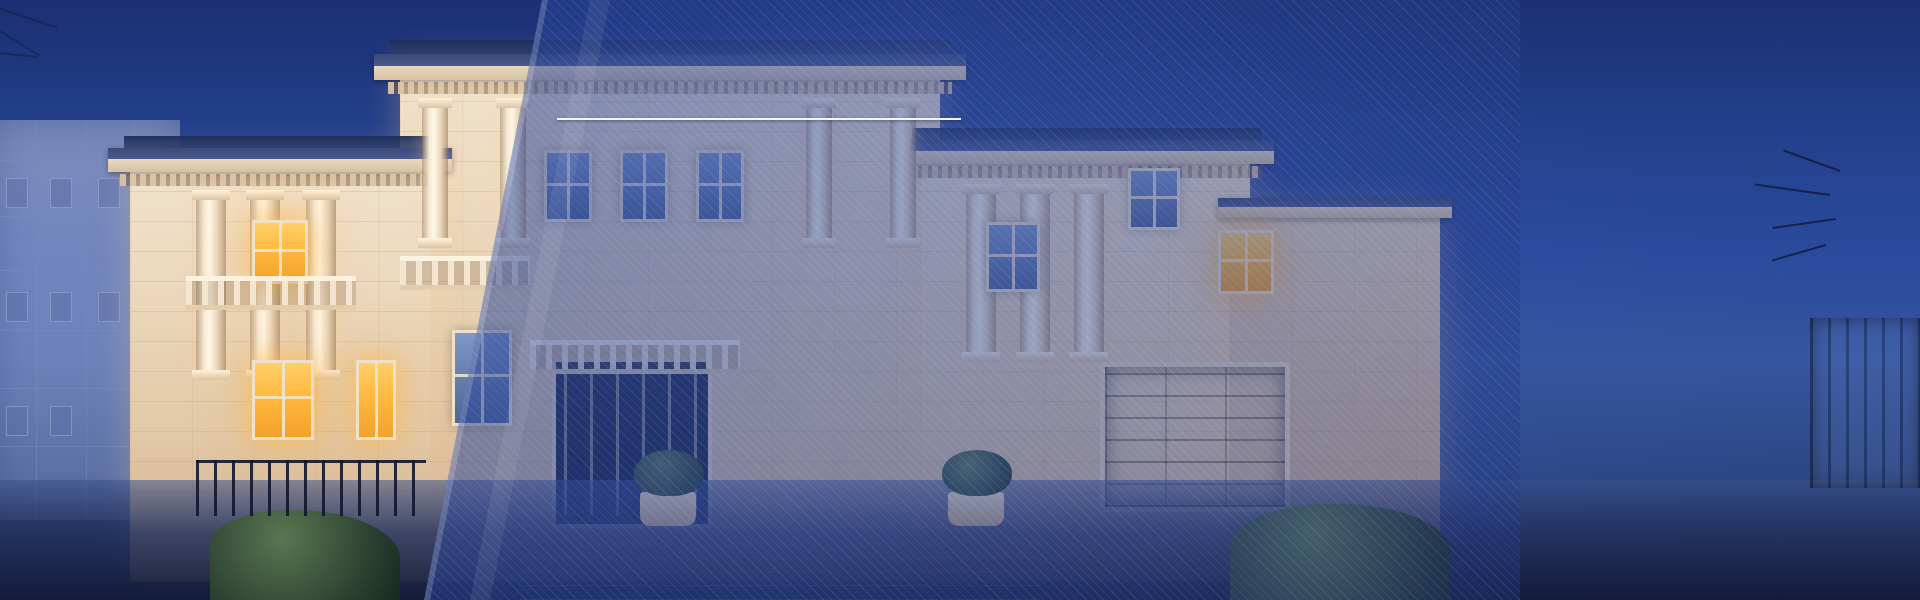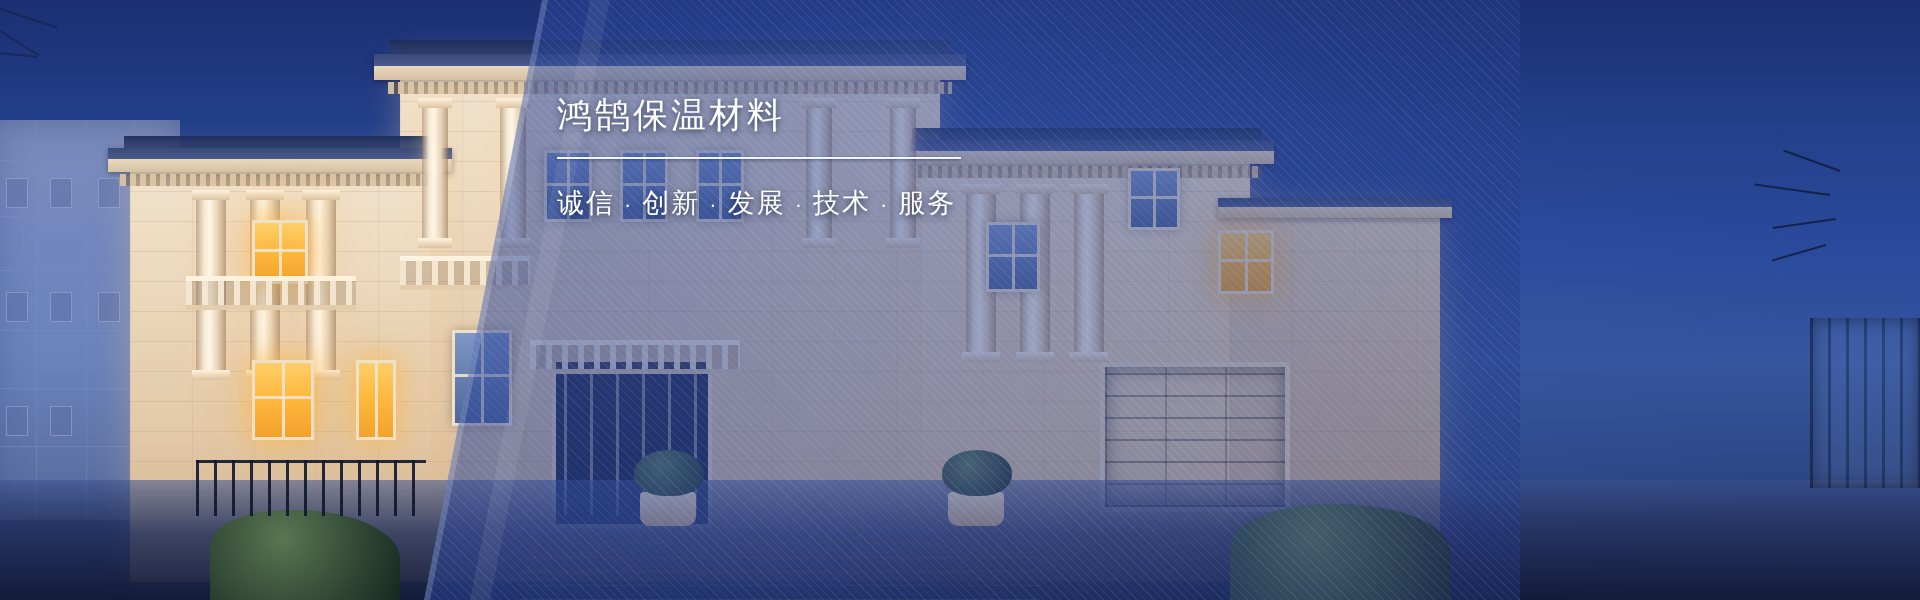--- a/index.html
+++ b/index.html
@@ -469,23 +469,21 @@
   <div class="panel-wrap">
     <div class="panel-main">
       <div class="panel-hatch"></div>
     </div>
     <div class="panel-edge"></div>
     <div class="panel-slash"></div>
   </div>
 
   <div class="text-block">
 
-    <div class="subtitle">鸿鹄保温材料</div>
 
     <div class="rule"></div>
 
     <div class="headline">
     </div>
 
-    <div class="tagline"><span>诚信</span><span class="sep">·</span><span>创新</span><span class="sep">·</span><span>发展</span><span class="sep">·</span><span>技术</span><span class="sep">·</span><span>服务</span></div>
   </div>
 
 </div>
 
 </body></html>

